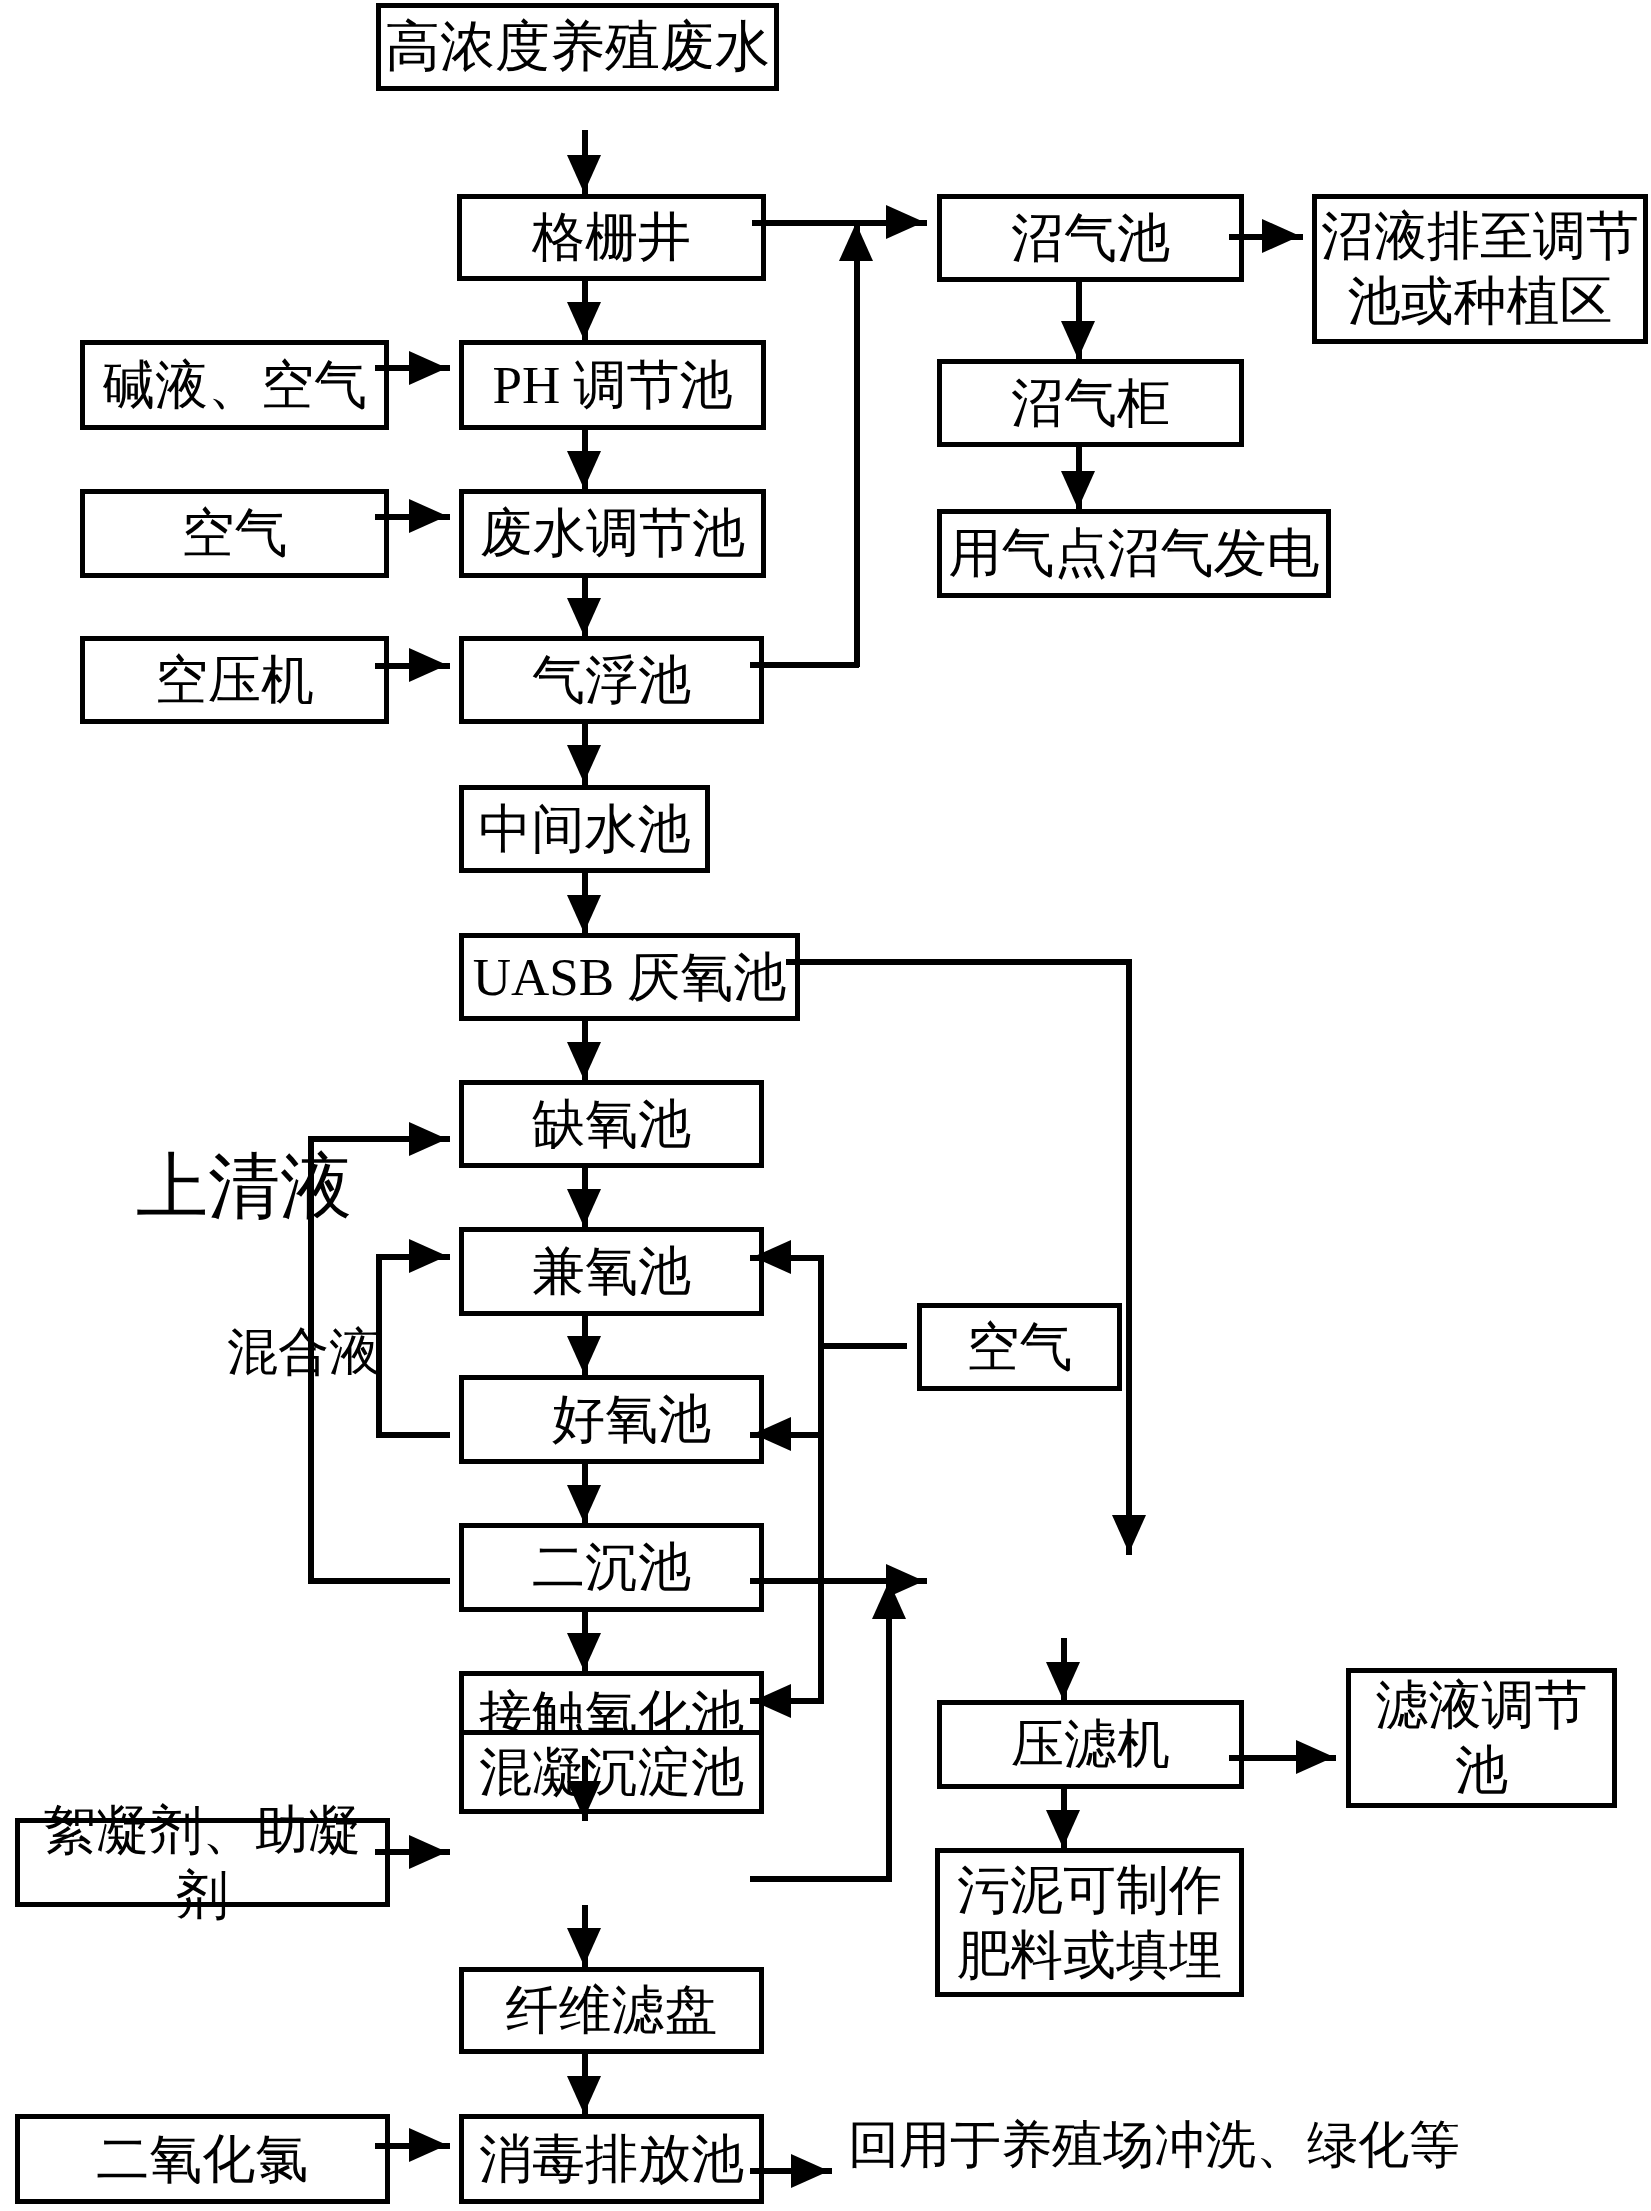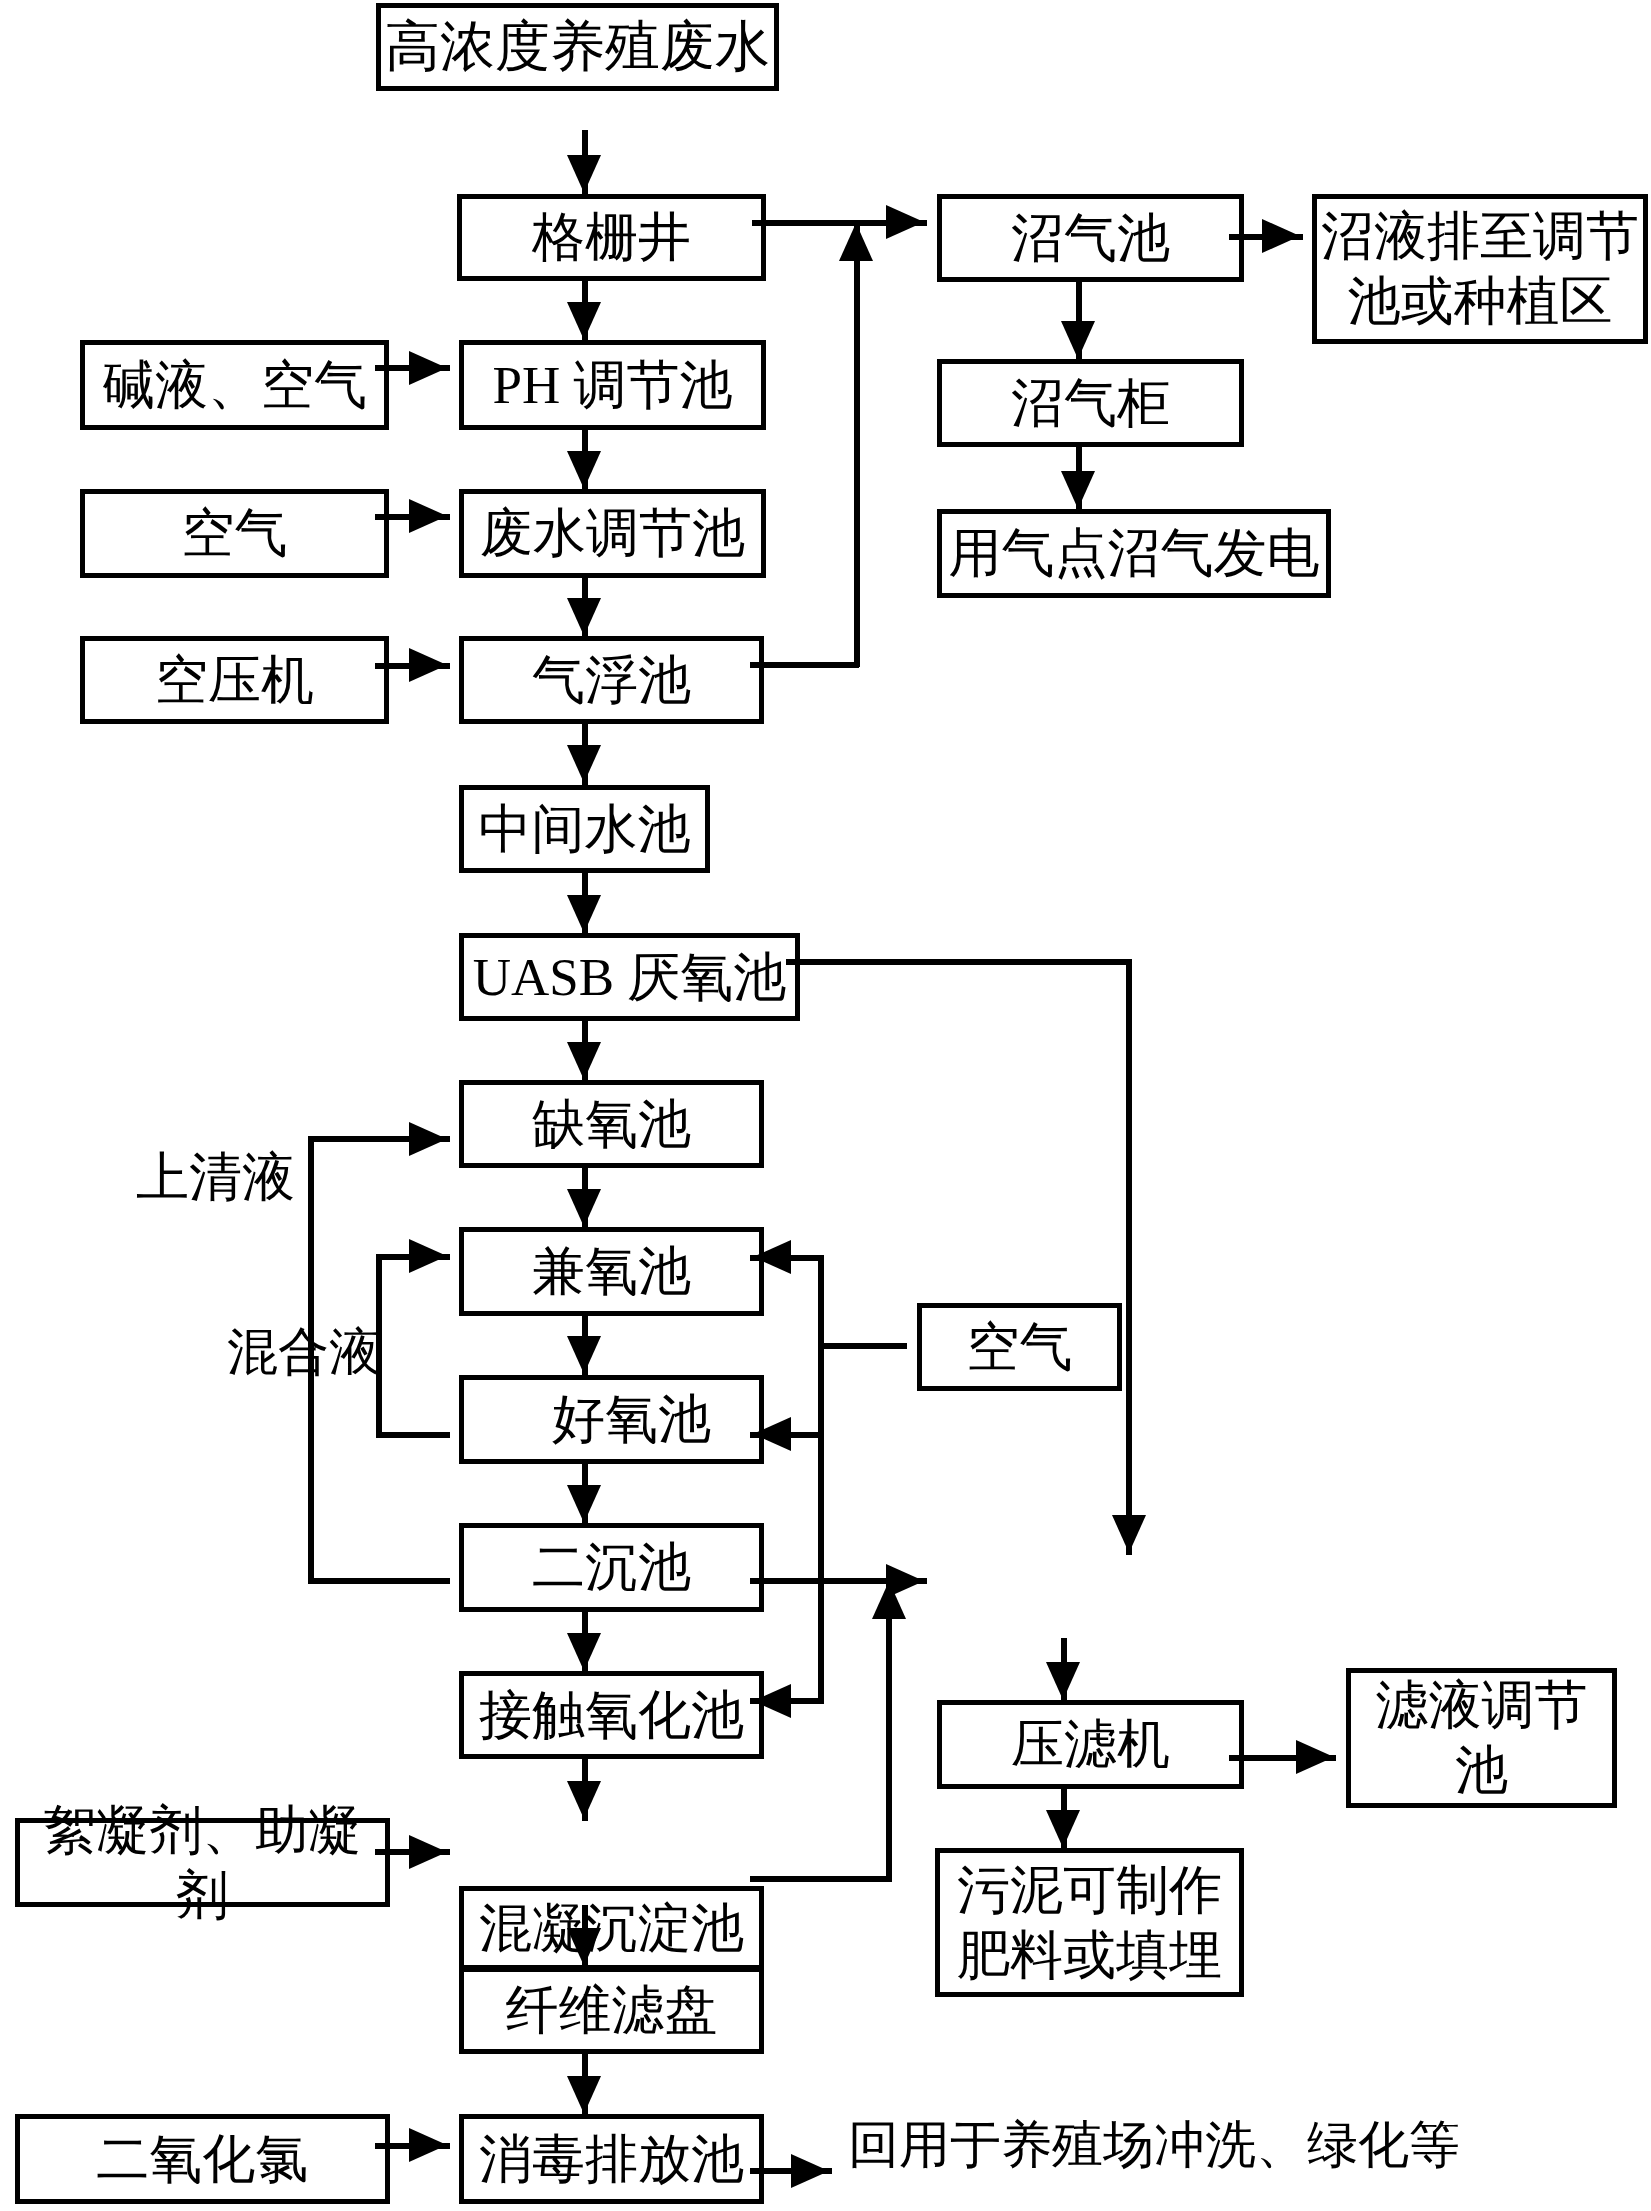--- a/index.html
+++ b/index.html
@@ -65,29 +65,29 @@
     <div class="node" style="left: 447px; top: 636px; width: 305px; height: 88px;">气浮池</div>
     <div class="node" style="left: 447px; top: 785px; width: 251px; height: 88px;">中间水池</div>
     <div class="node" style="left: 447px; top: 933px; width: 341px; height: 88px;">UASB 厌氧池</div>
     <div class="node" style="left: 447px; top: 1080px; width: 305px; height: 88px;">缺氧池</div>
     <div class="node" style="left: 447px; top: 1227px; width: 305px; height: 89px;">兼氧池</div>
     <div class="node" style="left: 447px; top: 1375px; width: 305px; height: 89px; padding-left: 40px;">好氧池</div>
     <div class="node" style="left: 905px; top: 1303px; width: 205px; height: 88px;">空气</div>
     <div class="node" style="left: 447px; top: 1523px; width: 305px; height: 89px;">二沉池</div>
     <div class="node" style="left: 447px; top: 1671px; width: 305px; height: 88px;">接触氧化池</div>
     <div class="node" style="left: 2.7px; top: 1818px; width: 375px; height: 89px;">絮凝剂、助凝剂</div>
-    <div class="node" style="left: 447px; top: 1886px; width: 305px; height: 84px;">混凝沉淀池</div>
+    <div class="node" style="left: 447px; top: 1730px; width: 305px; height: 84px;">混凝沉淀池</div>
     <div class="node" style="left: 447px; top: 1967px; width: 305px; height: 87px;">纤维滤盘</div>
     <div class="node" style="left: 2.7px; top: 2114px; width: 375px; height: 90px;">二氧化氯</div>
     <div class="node" style="left: 447px; top: 2114px; width: 305px; height: 90px;">消毒排放池</div>
     <div class="node" style="left: 925px; top: 1700px; width: 307px; height: 89px;">压滤机</div>
     <div class="node" style="left: 1334px; top: 1668px; width: 271px; height: 140px;">滤液调节池</div>
     <div class="node" style="left: 923px; top: 1848px; width: 309px; height: 149px;">污泥可制作
 肥料或填埋</div>
-    <div class="lbl" style="left: 136px; top: 1151px; font-size: 53px;">上清液</div>
+    <div class="lbl" style="left: 136px; top: 1151px; font-size: 72px;">上清液</div>
     <div class="lbl" style="left: 227px; top: 1327px; font-size: 51px;">混合液</div>
     <div class="lbl" style="left: 848px; top: 2120px; font-size: 51px;">回用于养殖场冲洗、绿化等</div>
     <div class="seg" style="left: 582px; top: 130px; width: 5.5px; height: 66px;"></div>
     <div class="head" style="border-left: 17.3px solid transparent; border-right: 17.3px solid transparent; border-top: 38px solid rgb(0, 0, 0); left: 567px; top: 155px;"></div>
     <div class="seg" style="left: 582px; top: 278px; width: 5.5px; height: 65px;"></div>
     <div class="head" style="border-left: 17.3px solid transparent; border-right: 17.3px solid transparent; border-top: 38px solid rgb(0, 0, 0); left: 567px; top: 302px;"></div>
     <div class="seg" style="left: 582px; top: 427px; width: 5.5px; height: 65px;"></div>
     <div class="head" style="border-left: 17.3px solid transparent; border-right: 17.3px solid transparent; border-top: 38px solid rgb(0, 0, 0); left: 567px; top: 451px;"></div>
     <div class="seg" style="left: 582px; top: 575px; width: 5.5px; height: 64px;"></div>
     <div class="head" style="border-left: 17.3px solid transparent; border-right: 17.3px solid transparent; border-top: 38px solid rgb(0, 0, 0); left: 567px; top: 598px;"></div>

